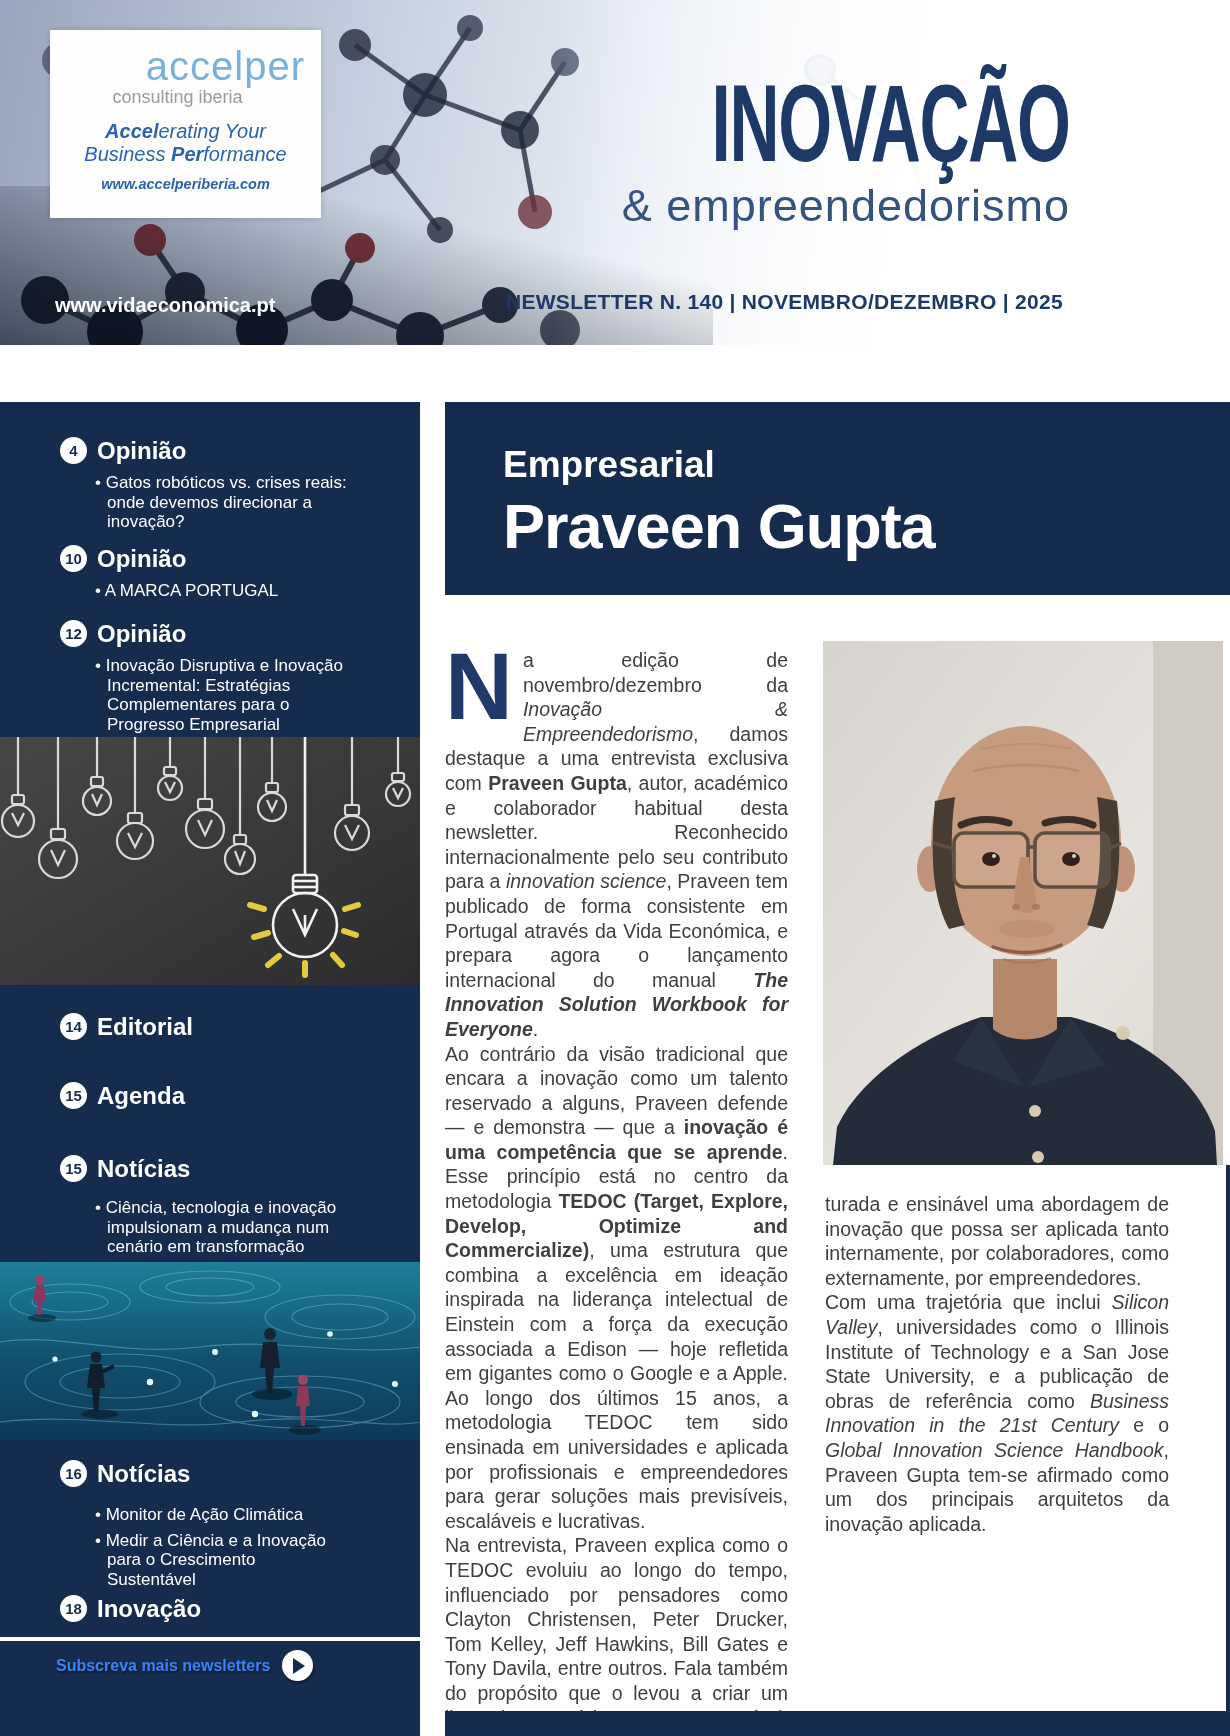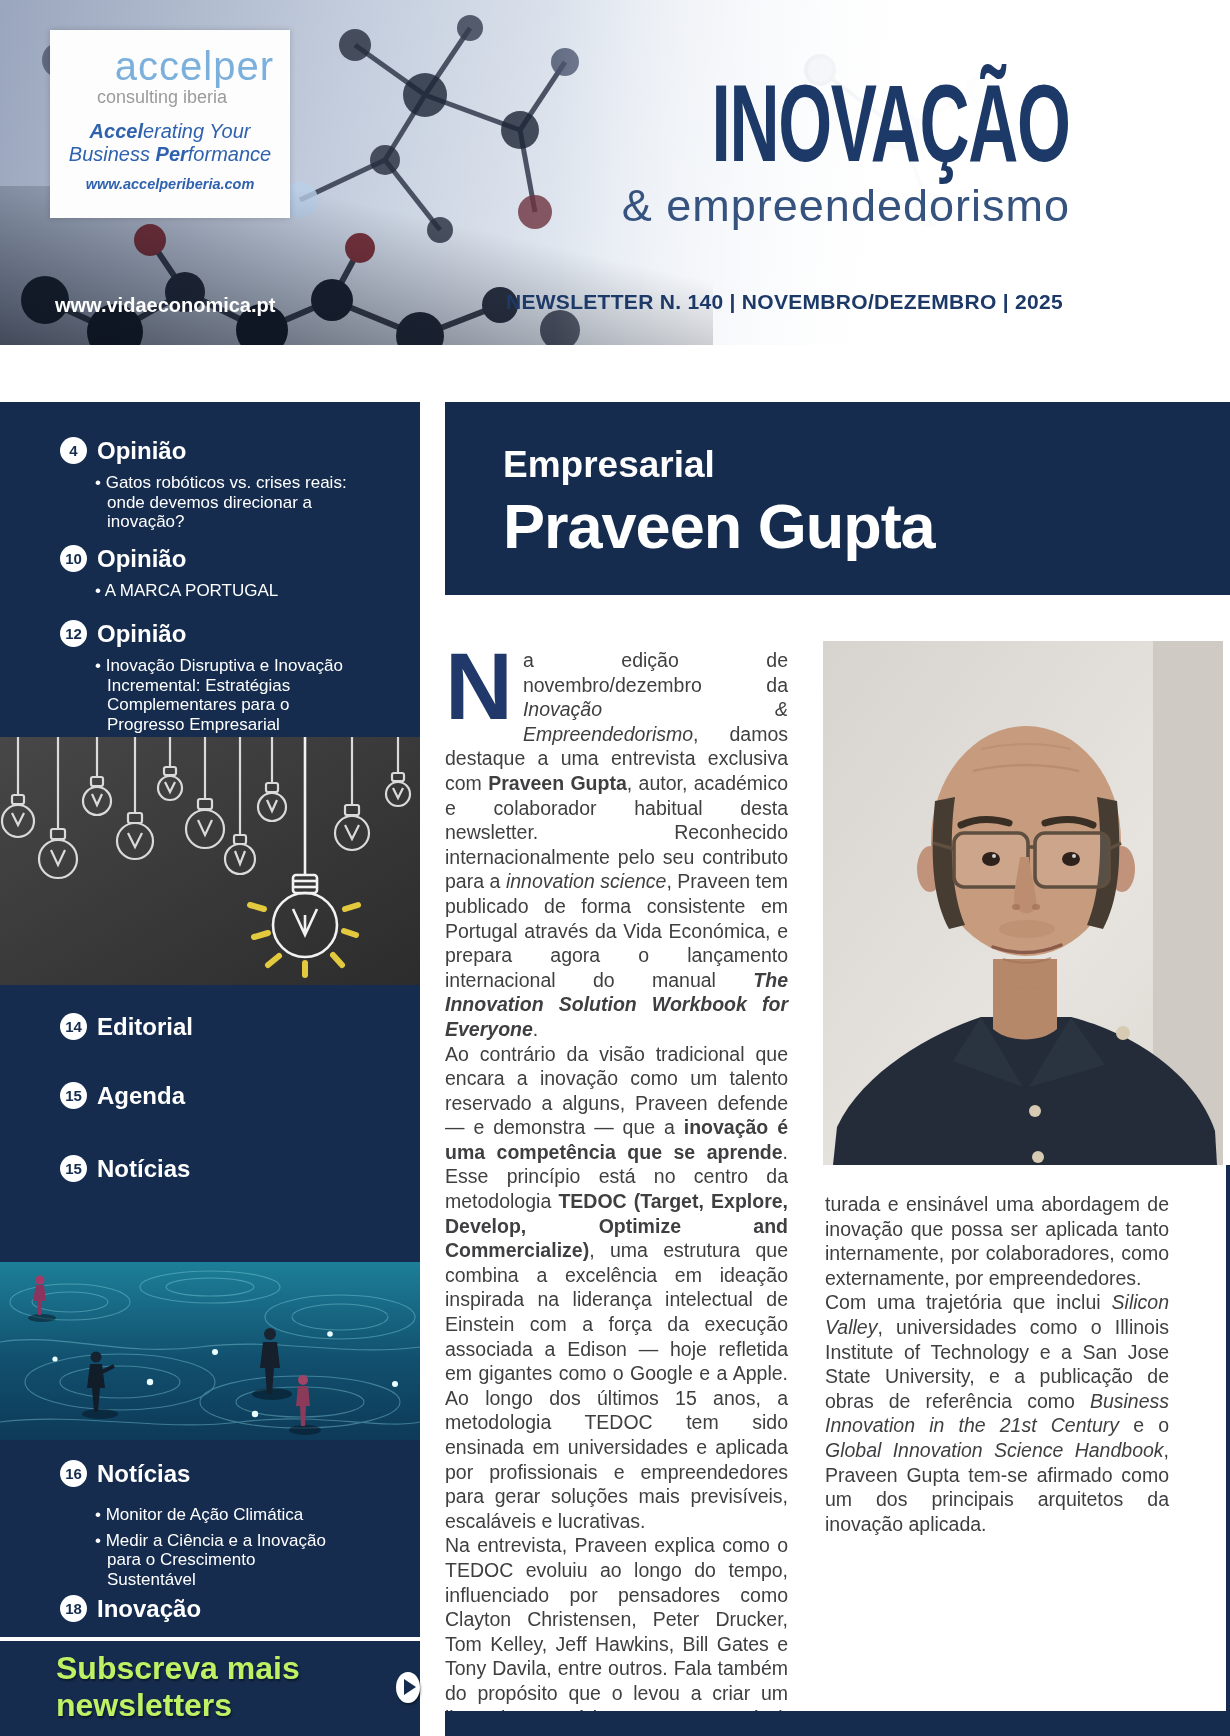--- a/index.html
+++ b/index.html
@@ -7,21 +7,21 @@
         font-family:"Liberation Sans",sans-serif;margin:0 auto;}
 
   
   .banner{position:absolute;left:0;top:0;width:1230px;height:345px;
           background:linear-gradient(100deg,#9aa6bd 0%,#c3cddd 28%,#e8edf4 52%,#ffffff 72%);}
   .banner svg{position:absolute;left:0;top:0;}
   .banner-fade{position:absolute;right:0;top:0;width:55%;height:100%;
           background:linear-gradient(90deg,rgba(255,255,255,0) 0%,rgba(255,255,255,.9) 55%,#fff 80%);}
   .banner-shade{position:absolute;left:0;bottom:0;width:58%;height:46%;
           background:linear-gradient(to top right,rgba(8,14,26,.62),rgba(8,14,26,0) 70%);}
-  .logo-card{position:absolute;left:50px;top:30px;width:240px;height:188px;background:#fdfdfd;
+  .logo-card{position:absolute;left:50px;top:30px;width:271px;height:188px;background:#fdfdfd;
           text-align:center;box-shadow:0 0 6px rgba(0,0,0,.18);}
   .logo-brand{font-size:40px;letter-spacing:1px;color:#7cb0dc;margin-top:14px;text-align:right;padding-right:16px;}
   .logo-sub{font-size:18px;color:#9b9b9b;padding-right:16px;margin-top:-2px;}
   .logo-tagline{font-style:italic;color:#2f62ae;font-size:20px;line-height:1.15;margin-top:12px;}
   .logo-url{font-style:italic;font-weight:bold;color:#2f62ae;font-size:14.5px;margin-top:10px;}
   .masthead{position:absolute;right:160px;top:68px;text-align:right;}
   .masthead-title{font-size:110px;font-weight:800;color:#1c3968;line-height:1;
           display:inline-block;transform:scaleX(.63);transform-origin:right;letter-spacing:-2px;}
   .masthead-sub{font-size:45px;color:#36537f;margin-top:2px;letter-spacing:1px;}
   .site-url{position:absolute;left:55px;top:294px;color:#ffffff;font-weight:bold;font-size:20px;}
@@ -33,21 +33,21 @@
   .toc-head{display:flex;align-items:center;gap:10px;}
   .toc-num{width:27px;height:27px;border-radius:50%;background:#ffffff;color:#152c4e;
            font-weight:bold;font-size:15px;display:flex;align-items:center;justify-content:center;flex:0 0 27px;}
   .toc-title{font-size:24px;font-weight:bold;color:#fff;line-height:1;}
   .toc-bullets{list-style:none;margin:9px 16px 0 35px;padding:0;width:252px;}
   .toc-bullets li{font-size:17px;line-height:19.5px;padding-left:12px;text-indent:-12px;margin-bottom:6px;}
   .toc-bullets li::before{content:"• ";}
   .side-img{position:absolute;left:0;width:420px;display:block;}
   .side-divider{position:absolute;left:0;top:1235px;width:420px;height:4px;background:#ffffff;}
   .subscribe{position:absolute;left:56px;top:1248px;display:flex;align-items:center;gap:12px;cursor:pointer;}
-  .subscribe-label{font-size:32px;font-weight:bold;color:#bef264;text-shadow:1px 2px 2px rgba(0,0,0,.45);}
+  .subscribe-label{font-size:16px;font-weight:bold;color:#3b82f6;text-shadow:1px 2px 2px rgba(0,0,0,.45);}
   .play-icon{width:31px;height:31px;border-radius:50%;background:#fff;display:flex;align-items:center;justify-content:center;
              box-shadow:1px 2px 2px rgba(0,0,0,.4);}
   .play-icon .tri{width:0;height:0;border-left:12px solid #152c4e;border-top:8px solid transparent;border-bottom:8px solid transparent;margin-left:3px;}
 
   
   .article-header{position:absolute;left:445px;top:402px;width:785px;height:193px;background:#152c4e;color:#fff;
                   padding-left:58px;box-sizing:border-box;}
   .kicker{font-size:37px;font-weight:bold;margin-top:42px;}
   .article-title{font-size:63px;font-weight:bold;margin-top:4px;letter-spacing:-1px;}
   .body-col{position:absolute;color:#3f3f41;font-size:19.5px;line-height:24.6px;text-align:justify;}
@@ -267,20 +267,23 @@
         <span class="toc-num">15</span>
         <span class="toc-title">Agenda</span>
       </div>
     </div>
 
     <div class="toc-entry" style="top:753px">
       <div class="toc-head">
         <span class="toc-num">15</span>
         <span class="toc-title">Notícias</span>
       </div>
+      <ul class="toc-bullets" style="margin-top:16px">
+          <li>Ciência, tecnologia e inovação impulsionam a mudança num cenário em transformação</li>
+        </ul>
     </div>
 
     <svg class="side-img" style="top:860px" width="420" height="178" viewBox="0 0 420 178">
       <defs>
         <linearGradient id="seabg" x1="0" y1="0" x2="0" y2="1">
           <stop offset="0" stop-color="#1d7f98"></stop>
             <stop offset=".55" stop-color="#11506e"></stop>
             <stop offset="1" stop-color="#0d3a58"></stop>
         </linearGradient>
         <linearGradient id="beam" x1="0" y1="0" x2="0" y2="1">

